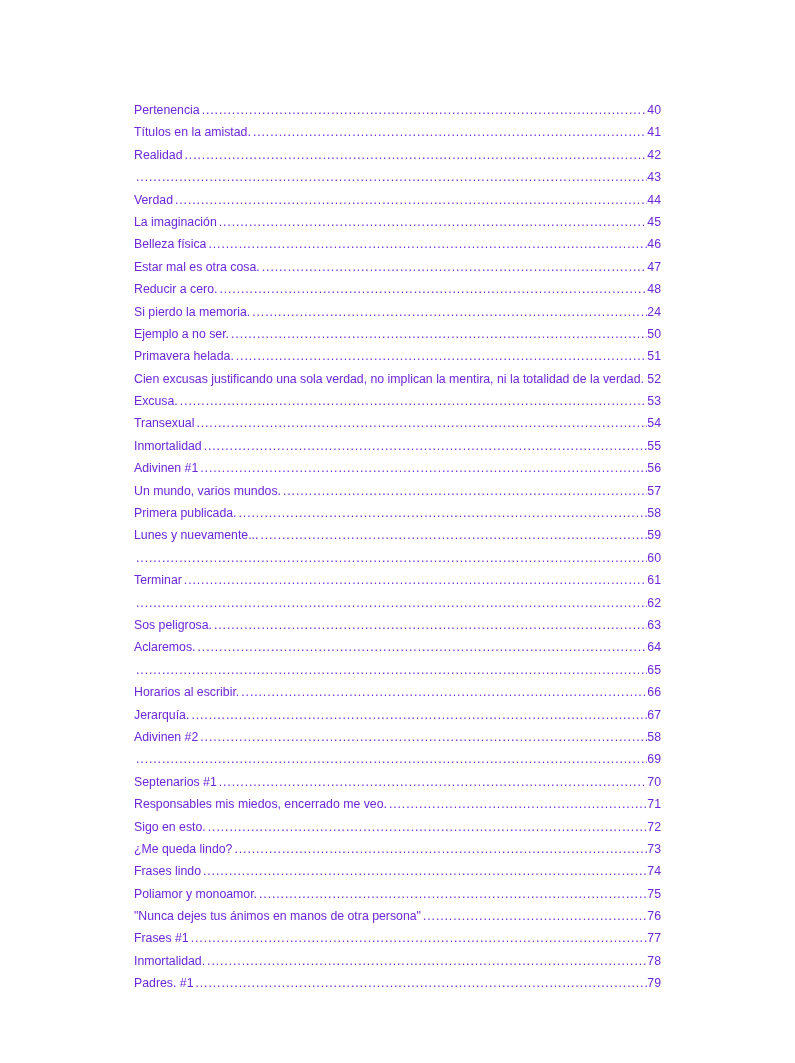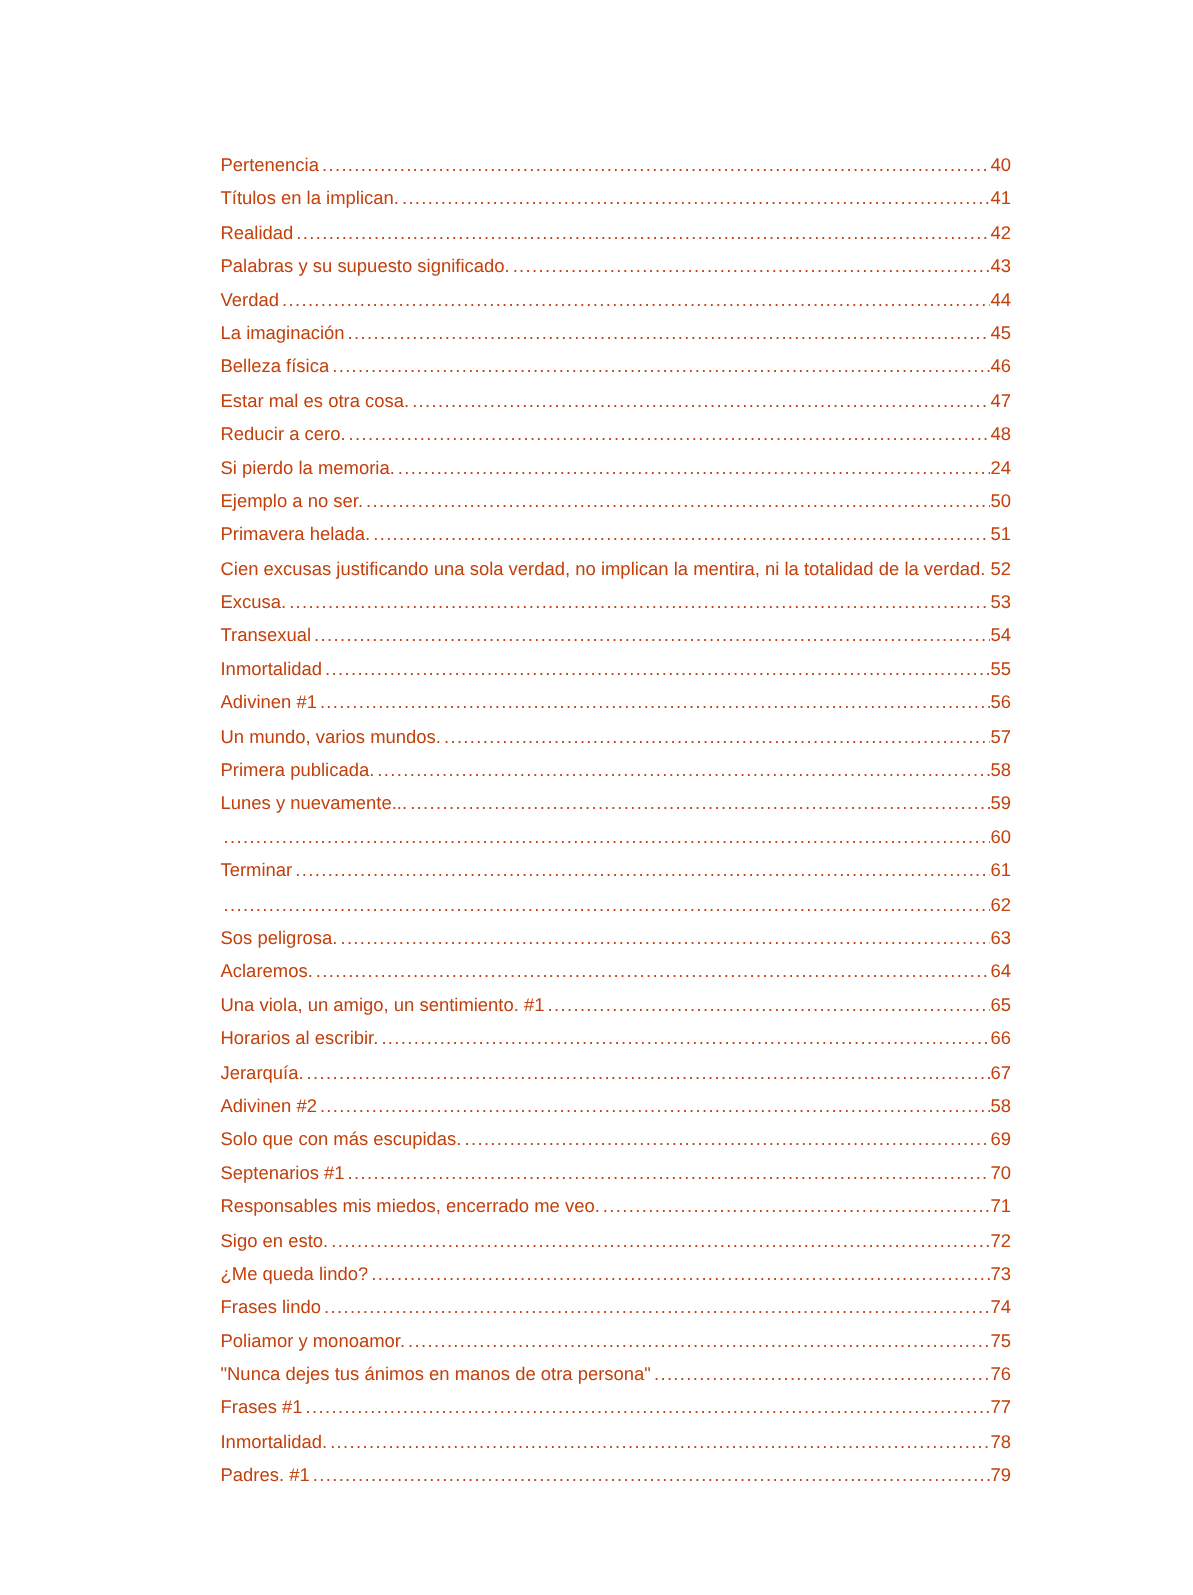--- a/index.html
+++ b/index.html
@@ -17,23 +17,22 @@
     position: relative;
     width: 795px;
     height: 1063px;
     background: #ffffff;
   }
   .toc {
     position: absolute;
     left: 134px;
     top: 99px;
     width: 527px;
-    color: #c2410c;
+    color: #6d28d9;
     font-size: 12.3px;
-    margin-left: 13px;
   }
   .toc-row {
     display: flex;
     height: 22.4px;
     line-height: 22.4px;
   }
   .toc-title {
     flex: 0 1 auto;
     min-width: 0;
     overflow: hidden;
@@ -56,31 +55,30 @@
 <body>
 
 <div class="page">
   <div class="toc" id="toc">
       <div class="toc-row">
         <span class="toc-title">Pertenencia</span>
         <span class="toc-leader">......................................................................................................................................................</span>
         <span class="toc-page">40</span>
       </div>
       <div class="toc-row">
-        <span class="toc-title">Títulos en la implican.</span>
+        <span class="toc-title">Títulos en la amistad.</span>
         <span class="toc-leader">......................................................................................................................................................</span>
         <span class="toc-page">41</span>
       </div>
       <div class="toc-row">
         <span class="toc-title">Realidad</span>
         <span class="toc-leader">......................................................................................................................................................</span>
         <span class="toc-page">42</span>
       </div>
       <div class="toc-row">
-        <span class="toc-title">Palabras y su supuesto significado.</span>
         <span class="toc-leader">......................................................................................................................................................</span>
         <span class="toc-page">43</span>
       </div>
       <div class="toc-row">
         <span class="toc-title">Verdad</span>
         <span class="toc-leader">......................................................................................................................................................</span>
         <span class="toc-page">44</span>
       </div>
       <div class="toc-row">
         <span class="toc-title">La imaginación</span>
@@ -174,41 +172,39 @@
         <span class="toc-title">Sos peligrosa.</span>
         <span class="toc-leader">......................................................................................................................................................</span>
         <span class="toc-page">63</span>
       </div>
       <div class="toc-row">
         <span class="toc-title">Aclaremos.</span>
         <span class="toc-leader">......................................................................................................................................................</span>
         <span class="toc-page">64</span>
       </div>
       <div class="toc-row">
-        <span class="toc-title">Una viola, un amigo, un sentimiento. #1</span>
         <span class="toc-leader">......................................................................................................................................................</span>
         <span class="toc-page">65</span>
       </div>
       <div class="toc-row">
         <span class="toc-title">Horarios al escribir.</span>
         <span class="toc-leader">......................................................................................................................................................</span>
         <span class="toc-page">66</span>
       </div>
       <div class="toc-row">
         <span class="toc-title">Jerarquía.</span>
         <span class="toc-leader">......................................................................................................................................................</span>
         <span class="toc-page">67</span>
       </div>
       <div class="toc-row">
         <span class="toc-title">Adivinen #2</span>
         <span class="toc-leader">......................................................................................................................................................</span>
         <span class="toc-page">58</span>
       </div>
       <div class="toc-row">
-        <span class="toc-title">Solo que con más escupidas.</span>
         <span class="toc-leader">......................................................................................................................................................</span>
         <span class="toc-page">69</span>
       </div>
       <div class="toc-row">
         <span class="toc-title">Septenarios #1</span>
         <span class="toc-leader">......................................................................................................................................................</span>
         <span class="toc-page">70</span>
       </div>
       <div class="toc-row">
         <span class="toc-title">Responsables mis miedos, encerrado me veo.</span>

